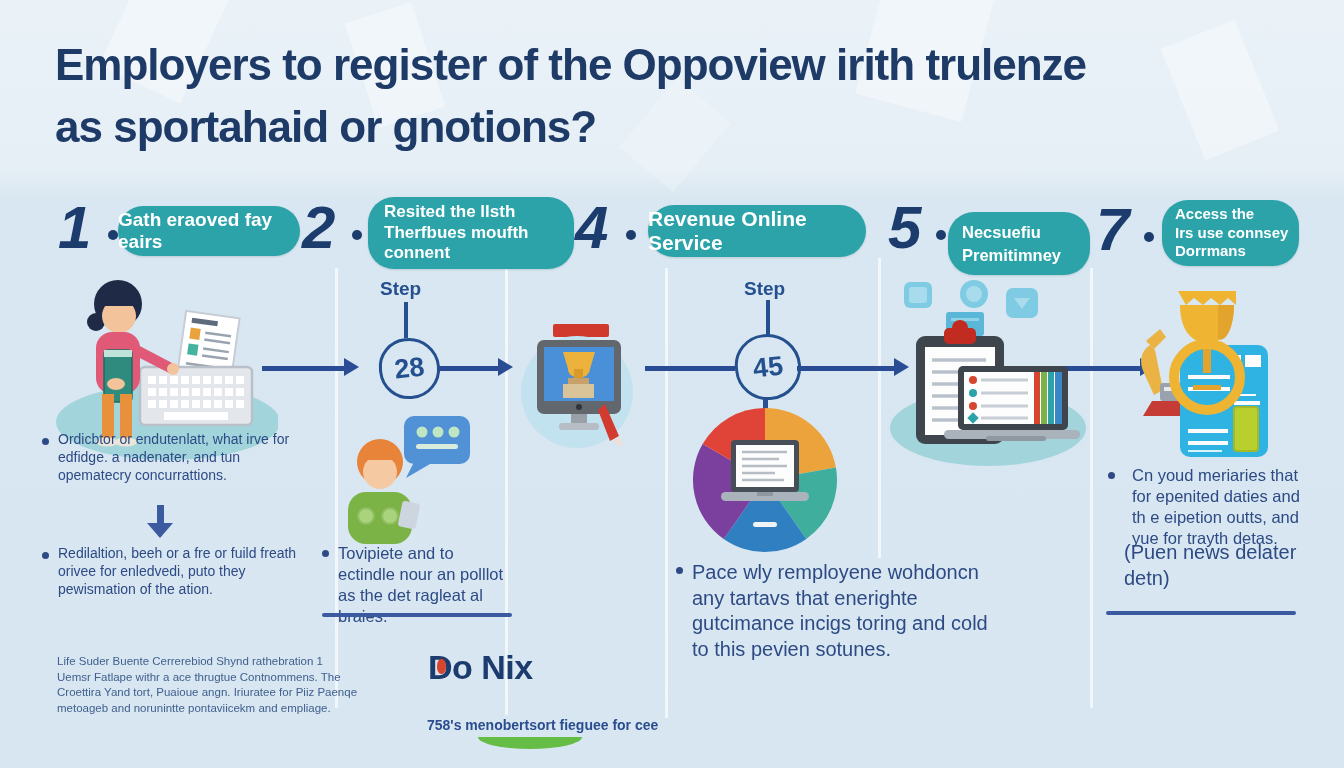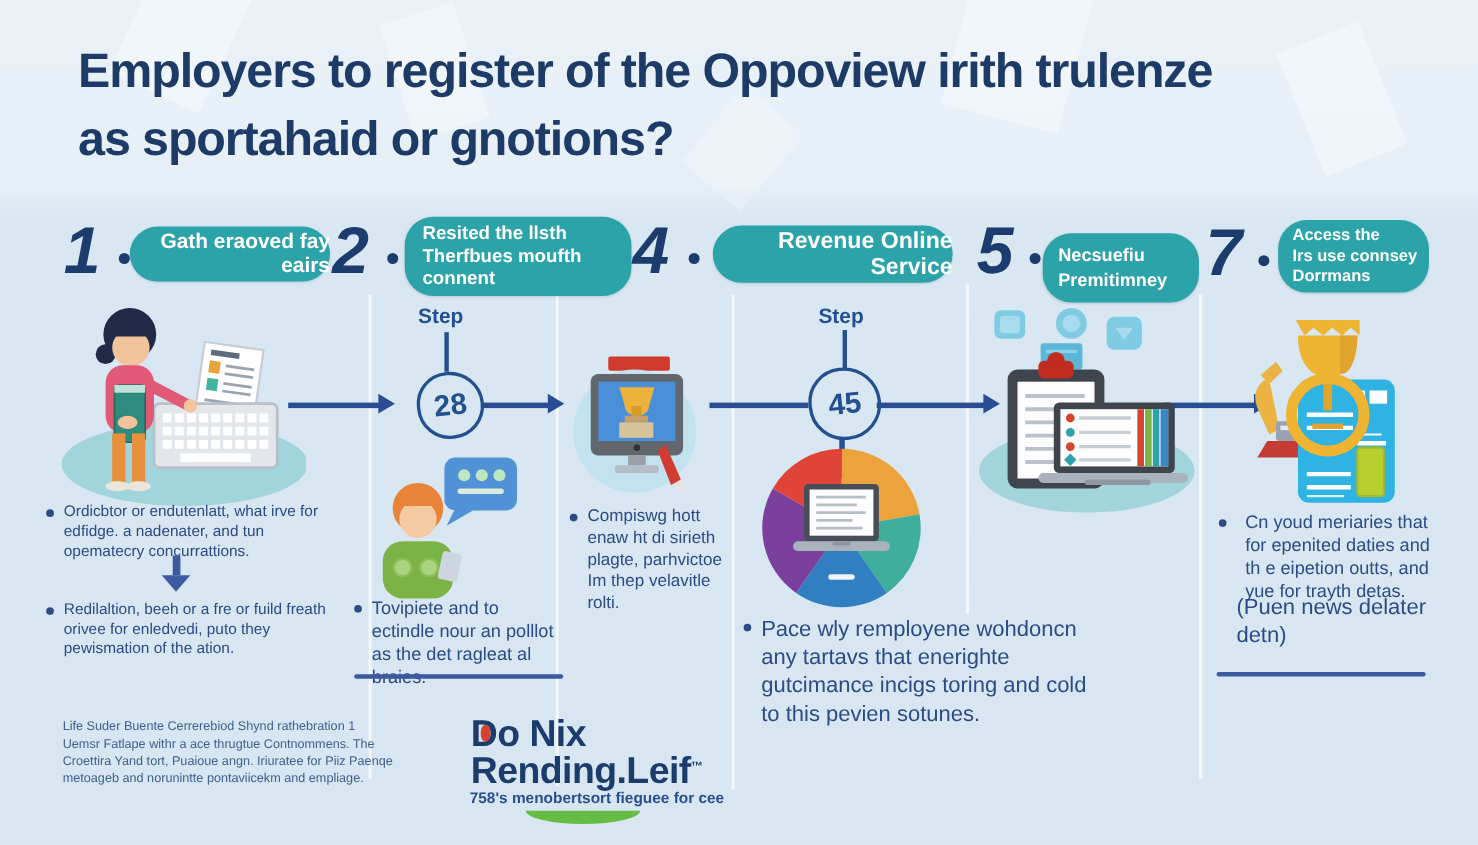--- a/index.html
+++ b/index.html
@@ -1,31 +1,31 @@
 <!DOCTYPE html>
 <html><head>
 <meta charset="utf-8">
 <style>
   html,body{margin:0;padding:0;}
   body{font-family:"Liberation Sans", sans-serif;}
   .canvas{position:relative;width:1344px;height:768px;overflow:hidden;
     background:linear-gradient(180deg,#eaf2f8 0%,#e6eff6 22%,#d8e7f1 26%,#d7e6f0 100%);}
   .deco{position:absolute;background:rgba(255,255,255,0.35);}
   
-  .title{position:absolute;left:71px;top:34px;width:1220px;color:#1e3a66;
+  .title{position:absolute;left:55px;top:34px;width:1220px;color:#1e3a66;
     font-size:44px;font-weight:700;letter-spacing:-1px;line-height:1.42;}
   
   .vsep{position:absolute;width:3px;background:rgba(255,255,255,0.65);}
   
   .step-num{position:absolute;color:#1d3c6e;font-size:60px;font-weight:700;font-style:italic;line-height:1;}
   .num-dot{position:absolute;width:10px;height:10px;border-radius:50%;background:#1d3c6e;}
   .step-box{position:absolute;background:#2ba3a9;color:#ffffff;font-weight:700;border-radius:26px;
     display:flex;align-items:center;box-shadow:0 1px 2px rgba(20,60,80,0.15);}
   .step-box .lbl{width:100%;}
-  .center{justify-content:center;text-align:right;}
+  .center{justify-content:center;text-align:left;}
   .ml{white-space:pre-line;}
   
   .flow-line{position:absolute;height:5px;background:#2a4c94;top:366px;}
   .head-r{position:absolute;width:0;height:0;border-top:9px solid transparent;border-bottom:9px solid transparent;
     border-left:15px solid #2a4c94;top:358px;}
   .head-d{position:absolute;width:0;height:0;border-left:10px solid transparent;border-right:10px solid transparent;
     border-top:14px solid #2a4c94;}
   .vtick{position:absolute;width:4px;background:#24508f;}
   .step-word{position:absolute;color:#24508f;font-size:19px;font-weight:700;}
   .num-circle{position:absolute;border:3.5px solid #24508f;border-radius:48% 52% 50% 50%;
@@ -272,62 +272,55 @@
     <rect x="112" y="124" width="24" height="44" rx="3" fill="#b8cf2e" stroke="#a3b929" stroke-width="2"></rect>
     <line x1="66" y1="168" x2="100" y2="168" stroke="#d8f2fa" stroke-width="2"></line>
     <path d="M56,8 h58 v14 l-8,-7 l-8,7 l-9,-7 l-8,7 l-9,-7 l-8,7 Z" fill="#f0b433"></path>
     <path d="M58,22 h54 c0,24 -11,38 -27,38 c-16,0 -27,-14 -27,-38 Z" fill="#f0b433"></path>
     <path d="M96,22 h16 c0,24 -9,38 -16,34 Z" fill="#e2a42c"></path>
     <rect x="81" y="58" width="8" height="32" fill="#e2a42c"></rect>
     <circle cx="85" cy="94" r="33" fill="none" stroke="#f0b433" stroke-width="10"></circle>
     <rect x="71" y="102" width="28" height="5" fill="#e2a42c"></rect>
   </svg>
 
-  <div class="bullet" style="left:42px;top:456px;width:272px;font-size:14px;">
+  <div class="bullet" style="left:42px;top:431px;width:272px;font-size:14px;">
     <span class="bdot"></span>
     <span>Ordicbtor or endutenlatt, what irve for edfidge. a nadenater, and tun opematecry concurrattions.</span>
   </div>
   <div class="vtick" style="left:157px;top:505px;height:18px;width:7px;background:#3b5aa0;"></div>
   <div class="head-d" style="left:147px;top:523px;border-left-width:13px;border-right-width:13px;border-top:15px solid #3b5aa0;"></div>
   <div class="bullet" style="left:42px;top:545px;width:272px;font-size:14px;">
     <span class="bdot"></span>
     <span>Redilaltion, beeh or a fre or fuild freath orivee for enledvedi, puto they pewismation of the ation.</span>
   </div>
   <div class="footnote" style="left:57px;top:654px;width:320px;">Life Suder Buente Cerrerebiod Shynd rathebration 1
 Uemsr Fatlape withr a ace thrugtue Contnommens. The
 Croettira Yand tort, Puaioue angn. Iriuratee for Piiz Paenqe
 metoageb and norunintte pontaviicekm and empliage.</div>
 
   <div class="bullet" style="left:322px;top:543px;width:192px;font-size:16.5px;">
     <span class="bdot"></span>
     <span>Tovipiete and to ectindle nour an polllot as the det ragleat al braies.</span>
   </div>
   <div class="divider" style="left:322px;top:613px;width:190px;"></div>
 
-  <div class="bullet" style="left:518px;top:460px;width:150px;font-size:15.5px;">
-    <span class="bdot"></span>
-    <span>Compiswg hott enaw ht di sirieth plagte, parhvictoe Im thep velavitle rolti.</span>
-  </div>
 
   <div class="bullet" style="left:676px;top:560px;width:328px;font-size:20px;">
     <span class="bdot"></span>
     <span>Pace wly remployene wohdoncn any tartavs that enerighte gutcimance incigs toring and cold to this pevien sotunes.</span>
   </div>
 
 
   <div class="bullet" style="left:1108px;top:465px;width:200px;font-size:16.5px;gap:17px;">
     <span class="bdot"></span>
     <span>Cn youd meriaries that for epenited daties and th e eipetion outts, and yue for trayth detas.</span>
   </div>
   <div class="bullet" style="left:1124px;top:540px;width:190px;font-size:20px;">
     <span>(Puen news delater detn)</span>
   </div>
   <div class="divider" style="left:1106px;top:611px;width:190px;"></div>
 
   <div class="logo-line" style="left:428px;top:650px;">Do Nix</div>
   <div class="logo-red" style="left:437px;top:659px;"></div>
-  <div class="logo-line" style="left:428px;top:684px;">
-    <span>Rending.Leif</span><span class="tm">™</span>
-  </div>
   <div class="logo-tag" style="left:427px;top:717px;">758's menobertsort fieguee for cee</div>
   <div class="swoosh" style="left:478px;top:737px;width:104px;height:12px;"></div>
 
 </div>
 
 </body></html>

